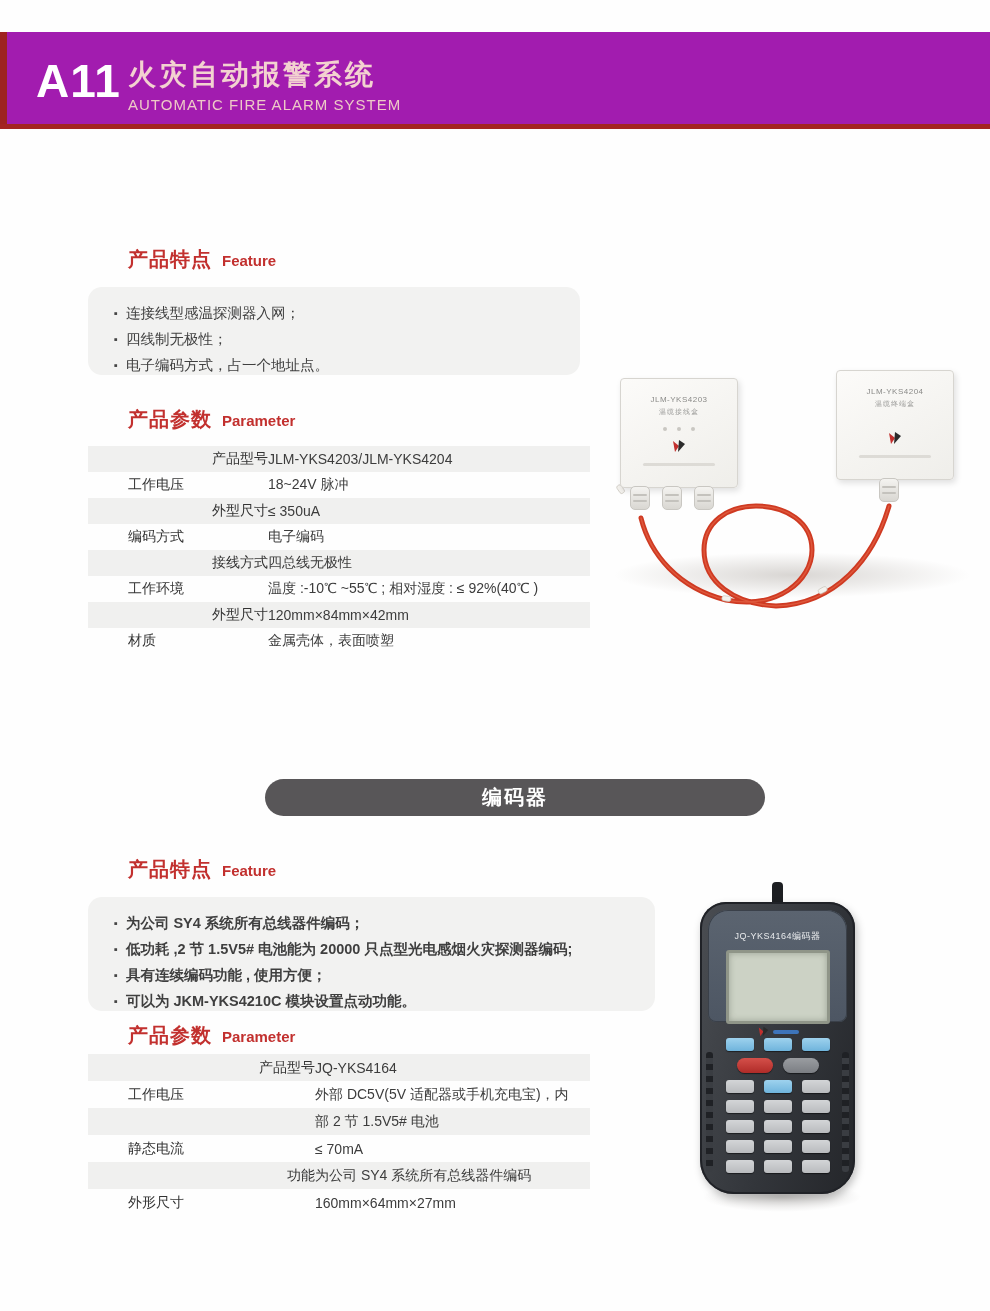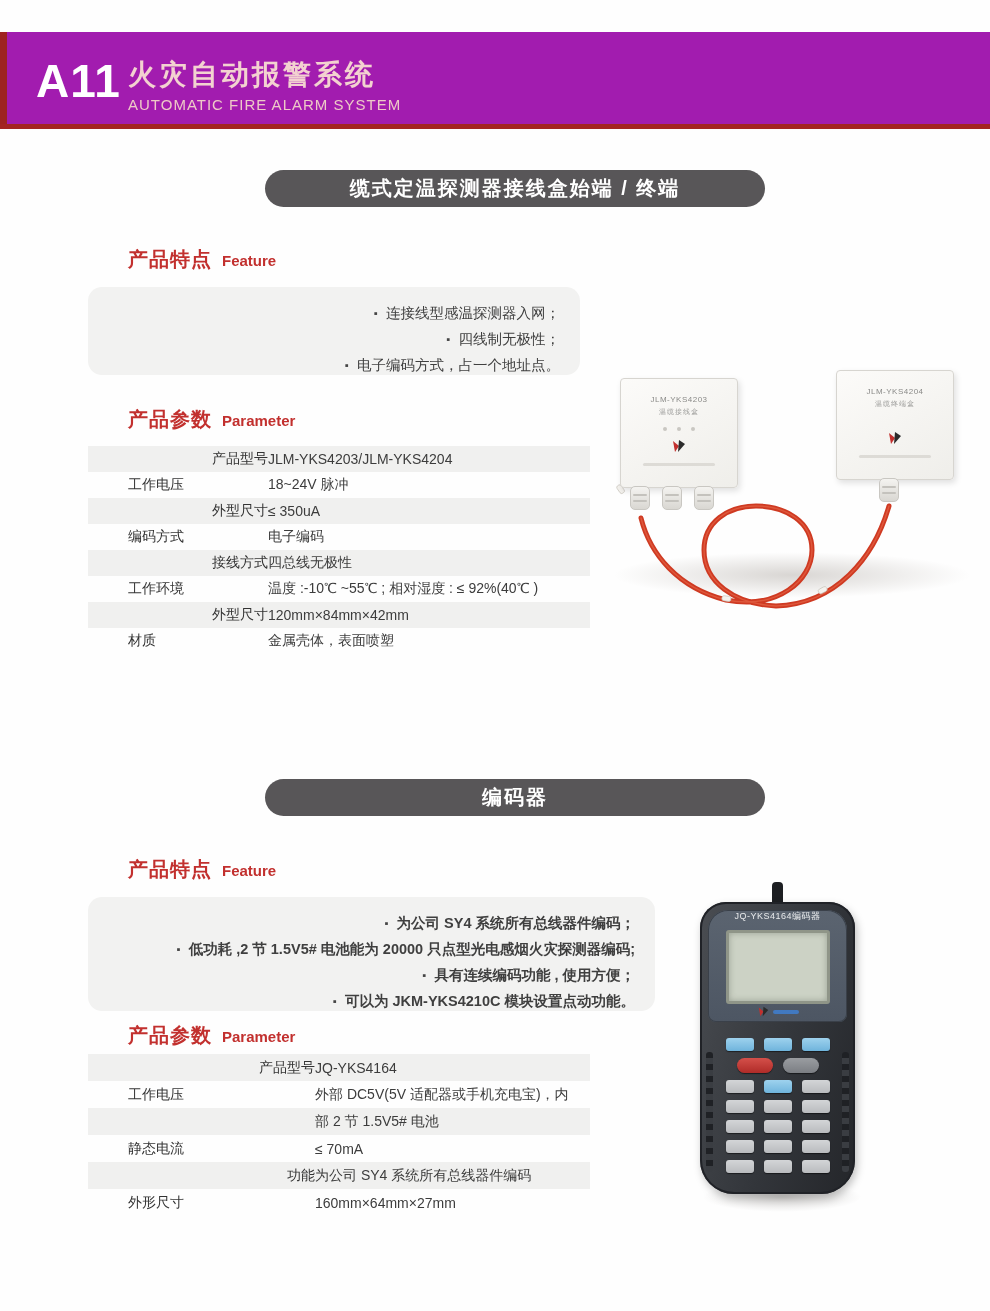--- a/index.html
+++ b/index.html
@@ -20,21 +20,21 @@
             border-radius:19px; display:flex; align-items:center; justify-content:center;
             color:#fff; font-size:20px; font-weight:bold; letter-spacing:2px; }
   .banner1 { top:170px; } .banner2 { top:779px; }
 
   
   .sec-head { position:absolute; left:128px; color:#c2302e; }
   .sec-head .cn { font-size:20px; font-weight:bold; letter-spacing:1px;text-align:center; }
   .sec-head .en { font-size:15px; font-weight:bold; margin-left:10px; }
 
   
-  .feat-box { position:absolute; left:88px; background:#f2f2f1; border-radius:14px; padding:13px 20px 0 26px;text-align:right; }
+  .feat-box { position:absolute; left:88px; background:#f2f2f1; border-radius:14px; padding:13px 20px 0 26px; }
   .feat-box ul { list-style:none; }
   .feat-box li { font-size:14.5px; color:#3f3f3f; line-height:26px; white-space:nowrap; }
   .blt { color:#444; font-size:11px; margin-right:8px; vertical-align:1px; }
 
   
   .p-table { position:absolute; left:88px; width:502px; }
   .t-row { display:flex; align-items:center; }
   .t-row.odd { background:#f0f0ef;text-align:right; }
   .tbl1 .t-row { height:26px; }
   .tbl2 .t-row { height:27px; }
@@ -66,21 +66,21 @@
   
   .illu2 { position:absolute; left:688px; top:882px; width:180px; height:335px; }
   .dev-shadow { position:absolute; left:14px; top:300px; width:160px; height:30px;
                 background:radial-gradient(ellipse at center, rgba(110,105,100,.3), rgba(110,105,100,0) 70%); }
   .dev-cable { position:absolute; left:84px; top:0; width:11px; height:30px; background:#1d1f22; border-radius:4px; }
   .dev-body { position:absolute; left:12px; top:20px; width:155px; height:292px;
               background:linear-gradient(105deg,#4a4d52,#33363b 55%,#24262a);
               border-radius:26px 26px 34px 34px; box-shadow:inset 0 0 0 2px #202227, 2px 4px 8px rgba(0,0,0,.25); }
   .dev-top { position:absolute; left:8px; top:8px; width:139px; height:112px; background:linear-gradient(#5b6470,#4d5663);
              border-radius:20px 20px 8px 8px; box-shadow:inset 0 0 0 1px #3a4049; text-align:center; }
-  .dev-label { margin-top:0; font-size:9px; color:#e8eaec; letter-spacing:.5px; }
+  .dev-label { margin-top:20px; font-size:9px; color:#e8eaec; letter-spacing:.5px; }
   .dev-lcd { margin:7px auto 0; width:104px; height:74px; background:#ccd2c5; border:3px solid #8f9588;
              border-radius:3px; box-shadow:inset 0 0 6px rgba(60,70,55,.35); position:relative; }
   .dev-lcd-logo { position:absolute; left:50%; bottom:-16px; transform:translateX(-50%); display:flex; align-items:center; gap:3px; }
   .dev-lcd-text { width:26px; height:4px; background:#3f7fd0; border-radius:2px; opacity:.85; }
   .keypad { position:absolute; left:50%; top:136px; transform:translateX(-50%);
             display:flex; flex-direction:column; gap:7px; align-items:center; }
   .krow { display:flex; gap:10px; }
   .key { width:28px; height:13px; border-radius:3px; background:linear-gradient(#d3d5d7,#b9bbbe);
          box-shadow:0 1px 1px rgba(0,0,0,.5); }
   .key.blue { background:linear-gradient(#9ed2ee,#6fb4dc); }
@@ -97,21 +97,20 @@
 <div class="page">
 
   <div class="header">
     <div class="hdr-code">A11</div>
     <div class="hdr-titles">
       <div class="hdr-cn">火灾自动报警系统</div>
       <div class="hdr-en">AUTOMATIC FIRE ALARM SYSTEM</div>
     </div>
   </div>
 
-  <div class="banner banner1">缆式定温探测器接线盒始端 / 终端</div>
 
   <div class="sec-head" style="top:246px;">
     <span class="cn">产品特点</span><span class="en">Feature</span>
   </div>
 
   <div class="feat-box" style="top:287px; width:492px; height:88px;">
     <ul>
       <li><span class="blt">▪</span><span>连接线型感温探测器入网；</span></li>
       <li><span class="blt">▪</span><span>四线制无极性；</span></li>
       <li><span class="blt">▪</span><span>电子编码方式，占一个地址点。</span></li>

